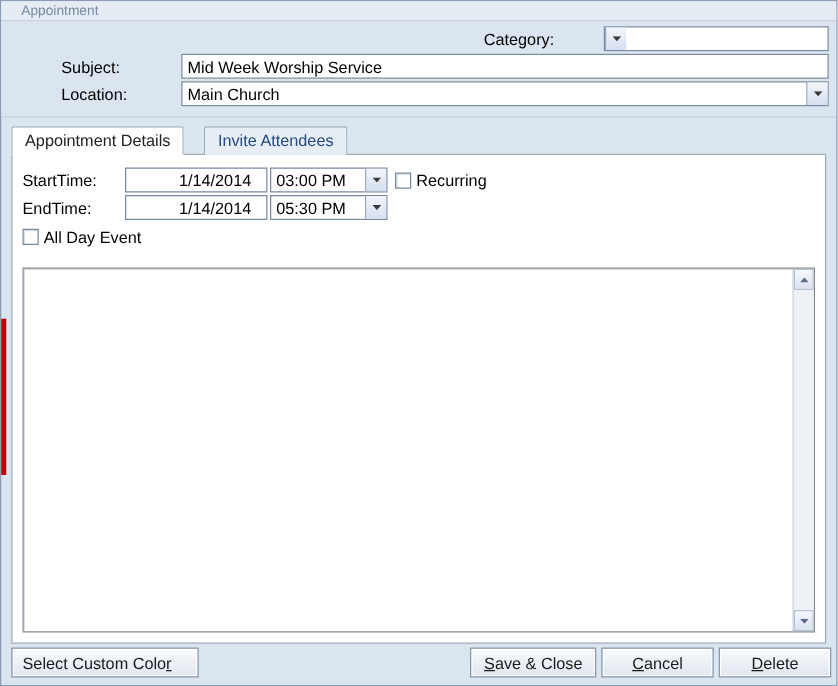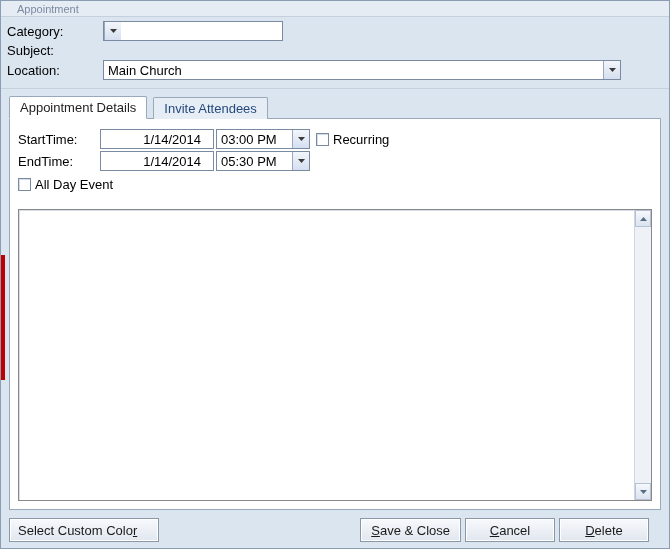--- a/index.html
+++ b/index.html
@@ -38,20 +38,21 @@
   }
   .header {
     background: #dbe5f0;
     padding: 2px 6px 6px 6px;
     border-bottom: 1px solid #c4d0de;
   }
   .row {
     display: flex;
     align-items: center;
     margin: 2px 0;
+    justify-content: flex-end;
   }
   .row label {
     width: 96px;
     padding-right: 8px;
   }
   .combo, .text-input, .date-input, .time-combo {
     border: 1px solid #7a8aa0;
     background: #fff;
     height: 20px;
     display: flex;
@@ -72,24 +73,23 @@
   .combo-btn svg { width: 7px; height: 4px; }
   .category-combo { width: 180px; }
   .subject-input { flex: 1; max-width: 518px; padding: 0 4px; }
   .location-combo { flex: 1; max-width: 518px; }
 
   .tab-area {
     margin: 6px 8px 0 8px;
   }
   .tabs {
     display: flex;
-    gap: 6px;
+    gap: 16px;
     position: relative;
     z-index: 2;
-    align-items: center;
   }
   .tab {
     padding: 3px 10px;
     border: 1px solid #9aa8bb;
     border-bottom: none;
     background: #e7edf5;
     color: #254a7c;
     cursor: pointer;
     position: relative;
     top: 1px;
@@ -157,21 +157,21 @@
     border: 1px solid #b5c1d4;
     margin: 0;
     display: flex; align-items: center; justify-content: center;
     cursor: pointer;
   }
   .scroll-btn svg { width: 7px; height: 4px; }
   .scroll-track { flex: 1; }
 
   .footer {
     position: absolute;
-    left: 8px; right: 20px; bottom: 6px;
+    left: 8px; right: 4px; bottom: 6px;
     display: flex;
     align-items: center;
     justify-content: space-between;
   }
   .footer-left { }
   .footer-right { display: flex; gap: 4px; }
   .btn {
     min-width: 90px;
     height: 24px;
     border: 1px solid #8a97a8;
@@ -199,20 +199,21 @@
       <div class="combo category-combo">
         <div class="combo-btn">
           <svg viewBox="0 0 7 4">
               <path d="M0 0 L3.5 4 L7 0 Z" fill="#3a3a3a"></path>
             </svg>
         </div>
       </div>
     </div>
     <div class="row">
       <label>Subject:</label>
+      <div class="text-input subject-input">Mid Week Worship Service</div>
     </div>
     <div class="row">
       <label>Location:</label>
       <div class="combo location-combo">
         <div class="combo-value">Main Church</div>
         <div class="combo-btn">
           <svg viewBox="0 0 7 4">
               <path d="M0 0 L3.5 4 L7 0 Z" fill="#3a3a3a"></path>
             </svg>
         </div>

